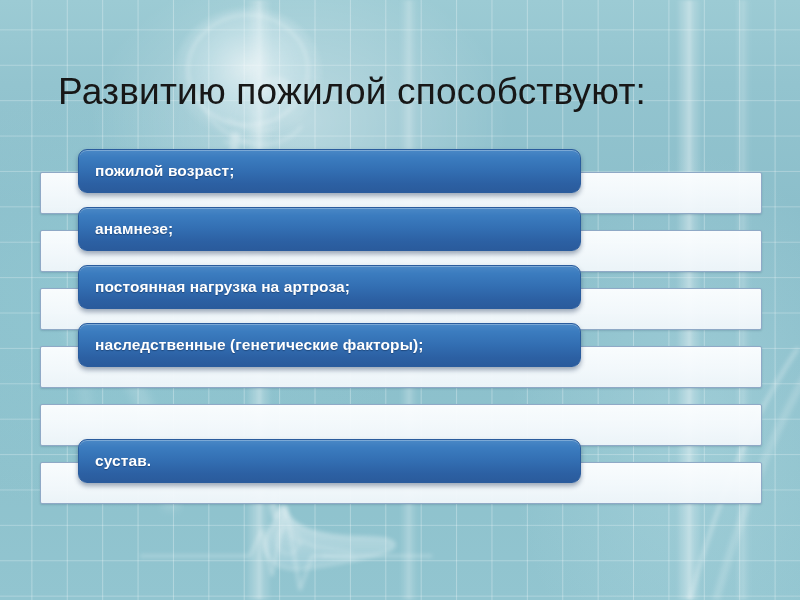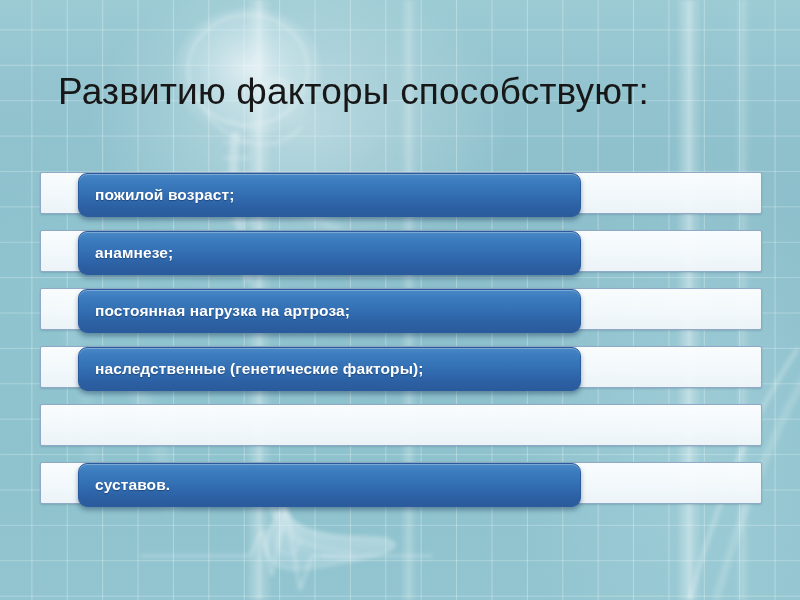--- a/index.html
+++ b/index.html
@@ -132,21 +132,20 @@
        #336fb3 48%,
        #2c60a3 80%,
        #2a5b9c 100%);
     border: 1px solid #2a5c9d;
     box-shadow:
        0 3px 5px rgba(10,35,70,0.38),
        inset 0 1px 0 rgba(255,255,255,0.28);
     display: flex;
     align-items: center;
     padding: 0 16px;
-    margin-top: 24px;
   }
   .row-label {
     color: #ffffff;
     font-size: 15.5px;
     font-weight: bold;
     letter-spacing: 0.1px;
     text-shadow: 0 1px 1px rgba(10,35,70,0.45);
     white-space: nowrap;
   }
 </style>
@@ -233,21 +232,21 @@
       </g>
 
       <g filter="url(#soft)" opacity="0.55">
         <path d="M140 556 h110 l12 -26 l10 46 l14 -70 l14 84 l12 -34 h120" fill="none" stroke="#ffffff" stroke-opacity="0.60" stroke-width="2.6"></path>
         <path d="M690 600 q40 -150 108 -252" fill="none" stroke="#ffffff" stroke-opacity="0.55" stroke-width="4"></path>
         <path d="M716 600 q44 -156 112 -262" fill="none" stroke="#ffffff" stroke-opacity="0.30" stroke-width="8"></path>
       </g>
     </svg>
   </div>
 
-  <h1 class="title">Развитию факторы способствуют:</h1>
+  <h1 class="title">Развитию пожилой способствуют:</h1>
 
   <div class="list">
 
     <div class="row">
       <div class="row-plate"></div>
       <div class="row-pill">
         <span class="row-label">пожилой возраст;</span>
       </div>
     </div>
 
@@ -272,18 +271,18 @@
       </div>
     </div>
 
     <div class="row">
       <div class="row-plate"></div>
     </div>
 
     <div class="row">
       <div class="row-plate"></div>
       <div class="row-pill">
-        <span class="row-label">суставов.</span>
+        <span class="row-label">сустав.</span>
       </div>
     </div>
 
   </div>
 </div>
 
 </body></html>

